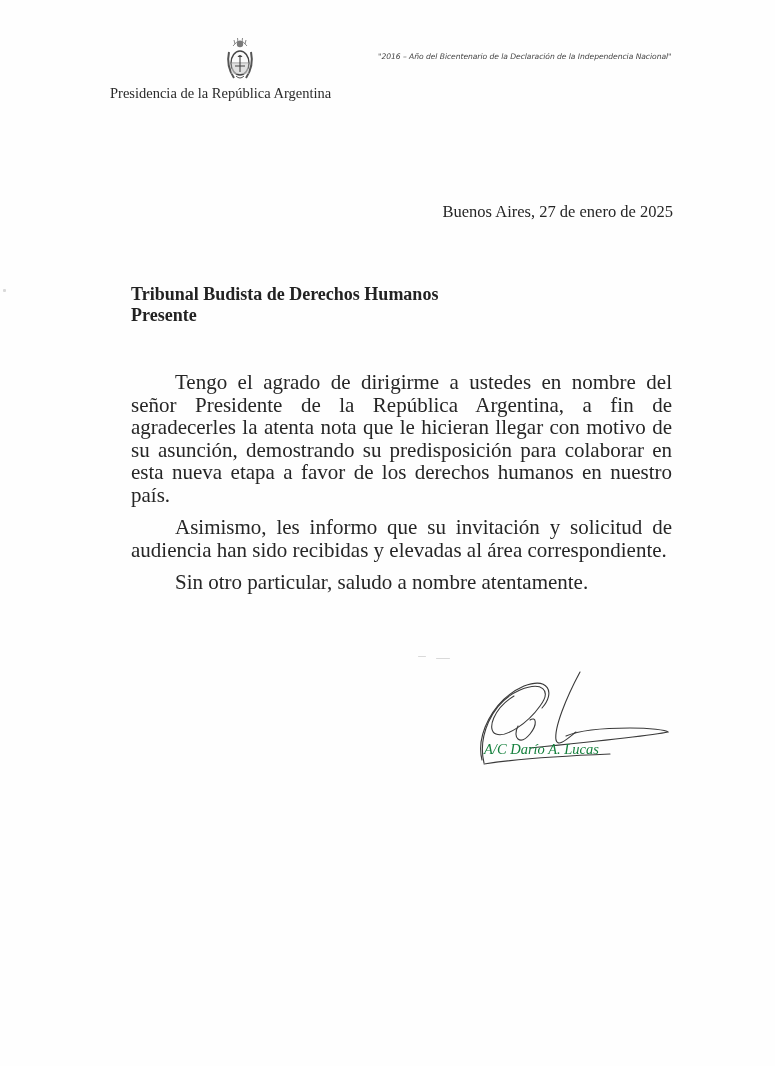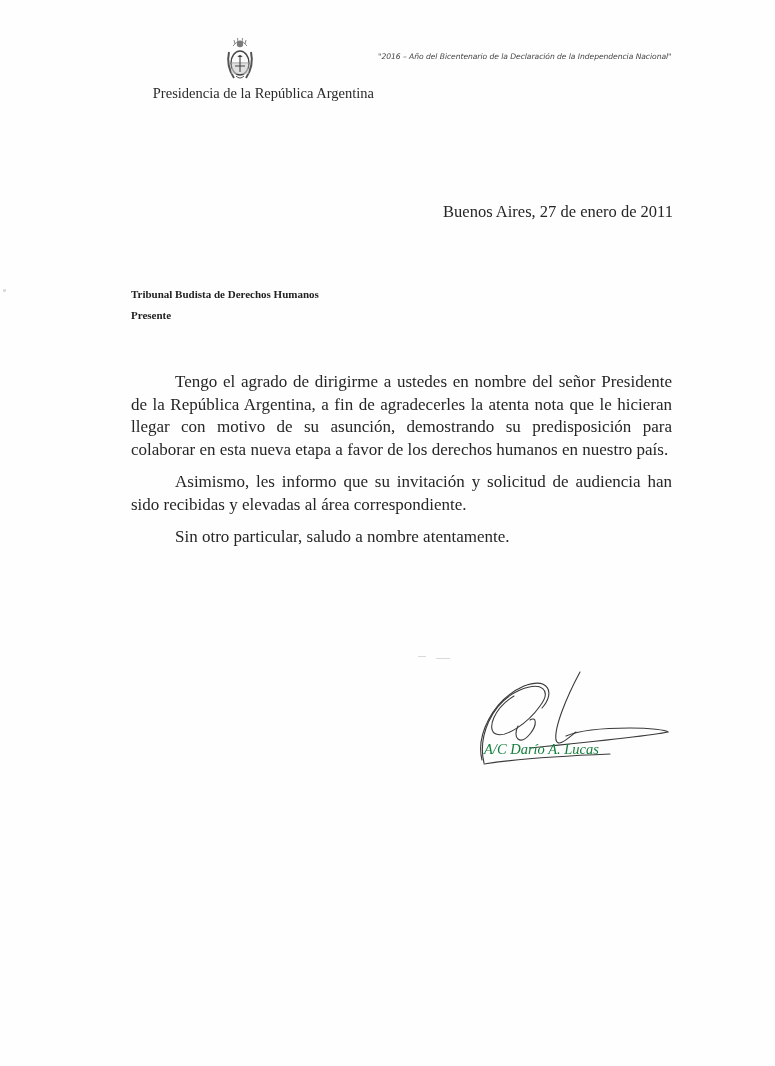--- a/index.html
+++ b/index.html
@@ -26,21 +26,21 @@
       left: 224px;
       top: 36px;
       width: 32px;
       height: 48px;
     }
     .header-block {
       position: absolute;
       left: 110px;
       top: 84px;
       width: 264px;
-      text-align: right;
+      text-align: left;
       font-size: 14.5px;
       line-height: 18px;
       color: #2a2a2a;
     }
     .motto {
       position: absolute;
       left: 378px;
       top: 52px;
       width: 340px;
       font-family: "DejaVu Sans", "Liberation Sans", sans-serif;
@@ -56,33 +56,33 @@
       top: 202px;
       font-size: 16.5px;
       color: #262626;
       white-space: nowrap;
     }
     .recipient {
       position: absolute;
       left: 131px;
       top: 284px;
       font-weight: bold;
-      font-size: 11px;
+      font-size: 18px;
       line-height: 21px;
       color: #222;
     }
     .recipient .presente {
       text-underline-offset: 2px;
     }
     .body-text {
       position: absolute;
       left: 131px;
       top: 371px;
       width: 541px;
-      font-size: 17px;
+      font-size: 21px;
       line-height: 22.5px;
       color: #262626;
       text-align: justify;
     }
     .body-text p {
       margin: 0 0 10px 0;
       text-indent: 44px;
     }
     .signature-svg {
       position: absolute;
@@ -131,21 +131,21 @@
     <path d="M11 30 L21 30" stroke="#444" stroke-width="1"></path>
     <path d="M12 40 Q16 44 20 40" stroke="#555" stroke-width="1" fill="none"></path>
   </svg>
 
   <div class="header-block">
     <div>Presidencia de la República Argentina</div>
   </div>
 
   <div class="motto">"2016 – Año del Bicentenario de la Declaración de la Independencia Nacional"</div>
 
-  <div class="date">Buenos Aires, 27 de enero de 2011</div>
+  <div class="date">Buenos Aires, 27 de enero de 2025</div>
 
   <div class="recipient">
     <div>Tribunal Budista de Derechos Humanos</div>
     <div class="presente">Presente</div>
   </div>
 
   <div class="body-text">
     <p>Tengo el agrado de dirigirme a ustedes en nombre del señor Presidente de la República Argentina, a fin de agradecerles la atenta nota que le hicieran llegar con motivo de su asunción, demostrando su predisposición para colaborar en esta nueva etapa a favor de los derechos humanos en nuestro país.</p>
     <p>Asimismo, les informo que su invitación y solicitud de audiencia han sido recibidas y elevadas al área correspondiente.</p>
     <p>Sin otro particular, saludo a nombre atentamente.</p>

